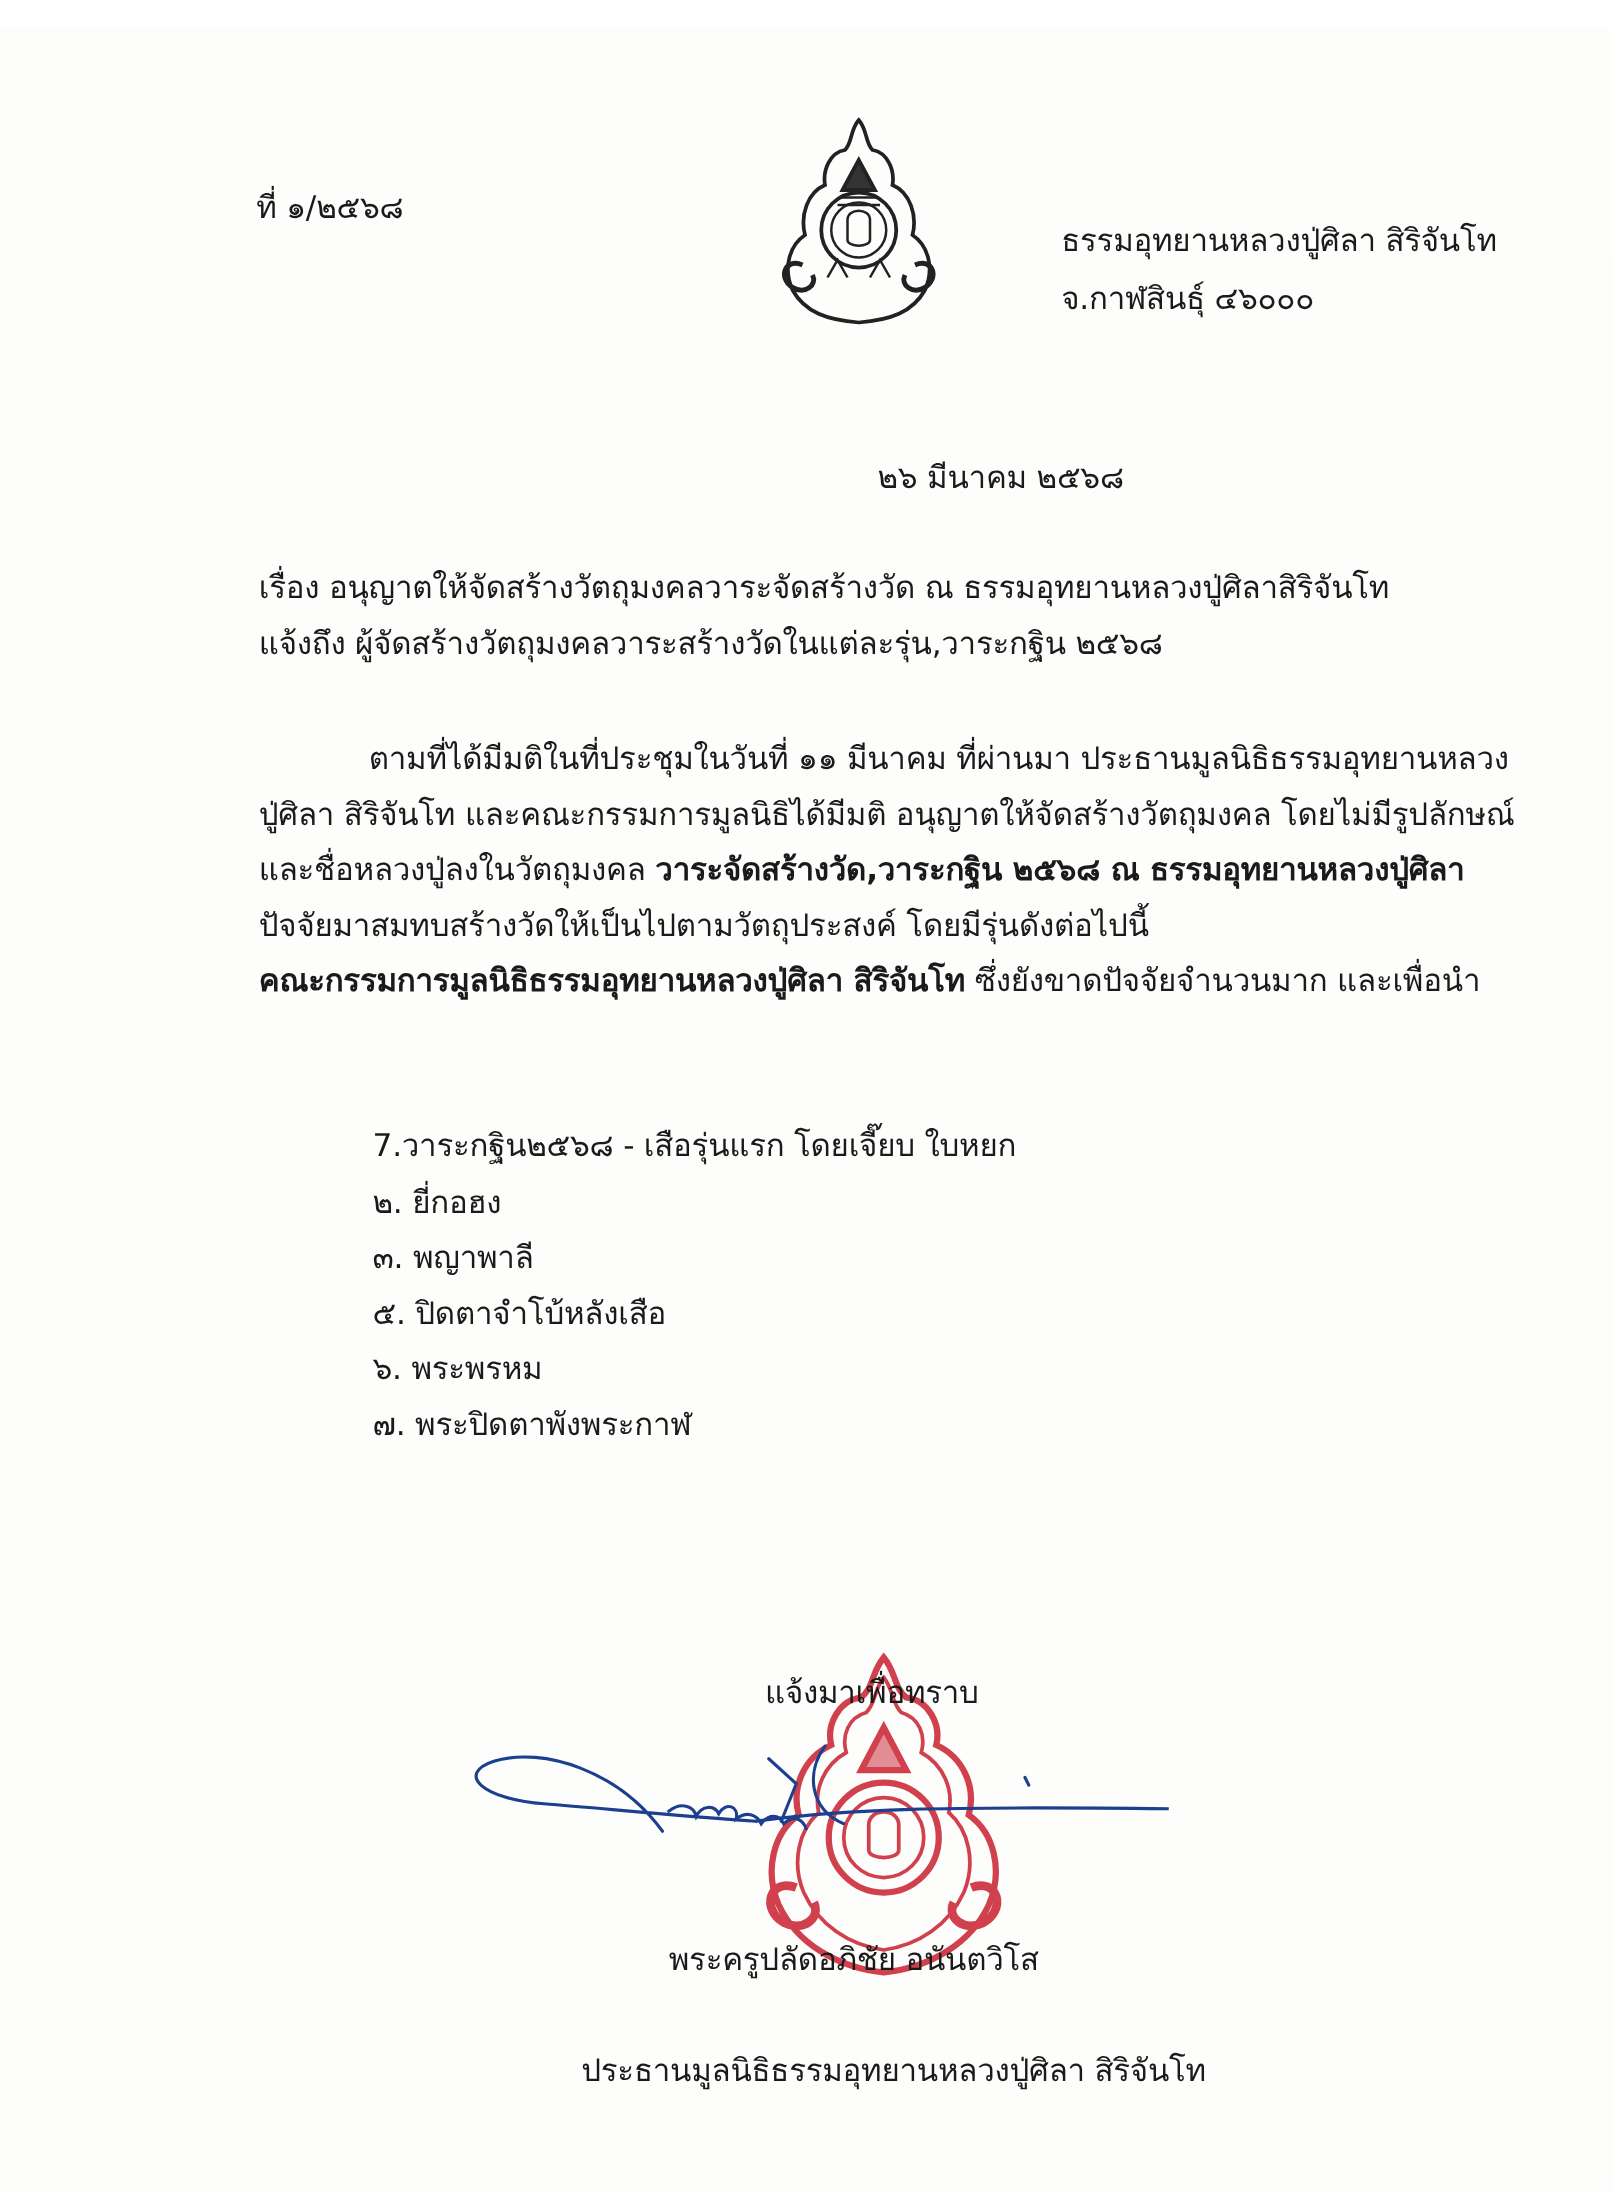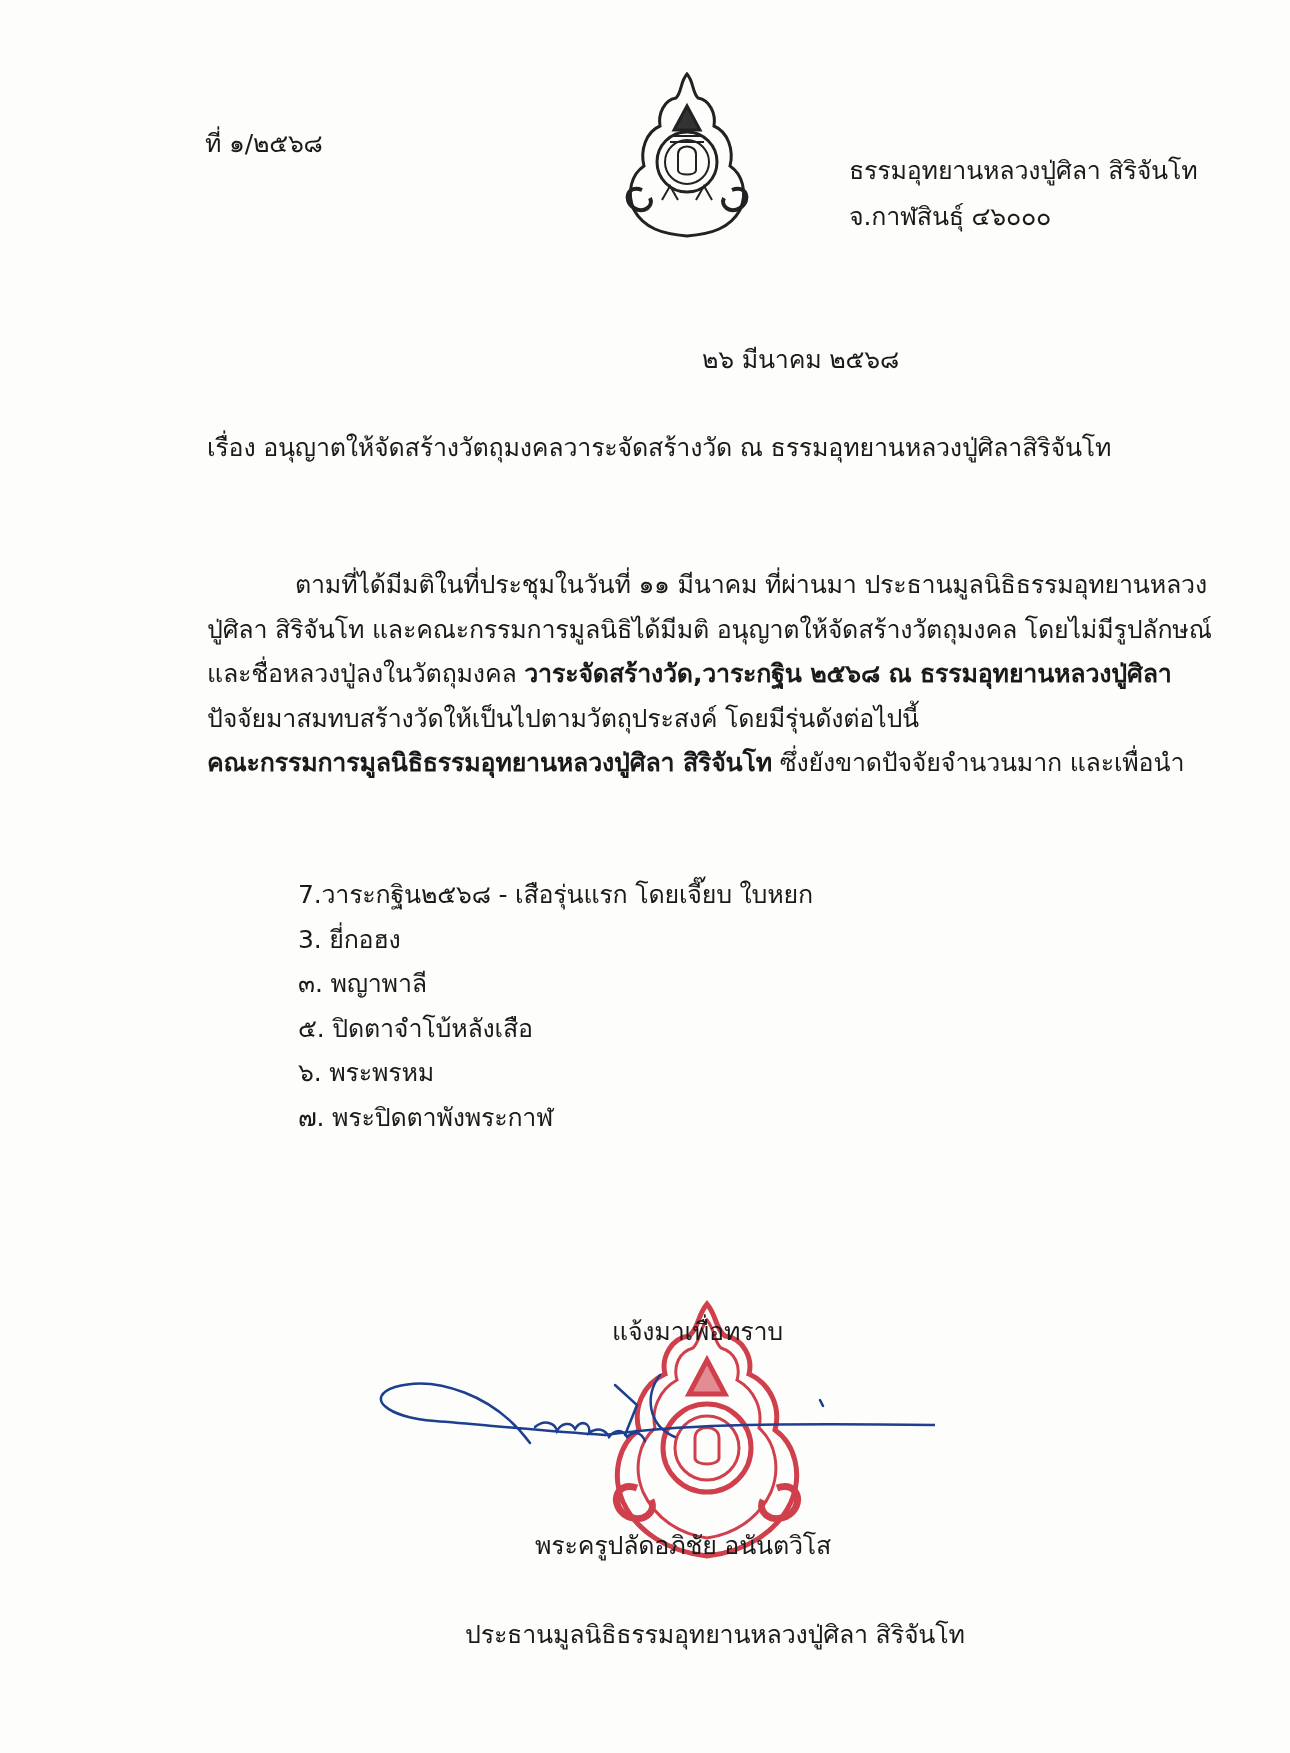--- a/index.html
+++ b/index.html
@@ -1,21 +1,21 @@
 <!DOCTYPE html>
 <html><head>
 <meta charset="utf-8">
 <style>
   html, body { margin: 0; padding: 0; background: #ffffff; }
   body {
     width: 1290px; height: 1753px; position: relative; overflow: hidden;
     font-family: "DejaVu Sans", "Liberation Sans", sans-serif;
     color: #1a1a1a;
   }
-  .page { position: absolute; inset: 0; background: #fdfdfc; }
+  .page { position: absolute; inset: 0; background: #fdfdfc; margin-top: 22px; }
   .abs { position: absolute; white-space: nowrap; }
   .t { font-size: 25px; line-height: 44px; letter-spacing: -0.2px; }
   .bold { font-weight: bold; }
 
   #doc-number { left: 205px; top: 122px; }
   #emblem-top { left: 612px; top: 70px; width: 150px; height: 170px; }
   #org-address { left: 849px; top: 148px; }
   #org-address div { line-height: 46px; }
   #doc-date { left: 702px; top: 338px; }
 
@@ -60,32 +60,33 @@
   </div>
 
   <div id="org-address" class="abs t">
     <div>ธรรมอุทยานหลวงปู่ศิลา สิริจันโท</div>
     <div>จ.กาฬสินธุ์ ๔๖๐๐๐</div>
   </div>
 
   <div id="doc-date" class="abs t">๒๖  มีนาคม  ๒๕๖๘</div>
 
   <div id="subject" class="abs t">เรื่อง  อนุญาตให้จัดสร้างวัตถุมงคลวาระจัดสร้างวัด ณ ธรรมอุทยานหลวงปู่ศิลาสิริจันโท</div>
+  <div id="recipient" class="abs t">แจ้งถึง ผู้จัดสร้างวัตถุมงคลวาระสร้างวัดในแต่ละรุ่น,วาระกฐิน ๒๕๖๘</div>
 
   <div id="body-para" class="abs t">
     <span class="line indent"><span>ตามที่ได้มีมติในที่ประชุมในวันที่  ๑๑ มีนาคม ที่ผ่านมา ประธานมูลนิธิธรรมอุทยานหลวง</span></span>
     <span class="line"><span>ปู่ศิลา สิริจันโท และคณะกรรมการมูลนิธิได้มีมติ อนุญาตให้จัดสร้างวัตถุมงคล โดยไม่มีรูปลักษณ์</span></span>
     <span class="line"><span>และชื่อหลวงปู่ลงในวัตถุมงคล </span><span class="bold">วาระจัดสร้างวัด,วาระกฐิน ๒๕๖๘ ณ ธรรมอุทยานหลวงปู่ศิลา</span></span>
     <span class="line"><span>ปัจจัยมาสมทบสร้างวัดให้เป็นไปตามวัตถุประสงค์ โดยมีรุ่นดังต่อไปนี้</span></span>
     <span class="line"><span class="bold">คณะกรรมการมูลนิธิธรรมอุทยานหลวงปู่ศิลา สิริจันโท</span><span> ซึ่งยังขาดปัจจัยจำนวนมาก และเพื่อนำ</span></span>
   </div>
 
   <div id="edition-list" class="abs t">
     <div class="item">7.วาระกฐิน๒๕๖๘ - เสือรุ่นแรก โดยเจี๊ยบ ใบหยก</div>
-    <div class="item">3. ยี่กอฮง</div>
+    <div class="item">๒. ยี่กอฮง</div>
     <div class="item">๓. พญาพาลี</div>
     <div class="item">๕. ปิดตาจำโบ้หลังเสือ</div>
     <div class="item">๖. พระพรหม</div>
     <div class="item">๗. พระปิดตาพังพระกาฬ</div>
   </div>
 
   <div id="closing" class="abs t stamp-over">แจ้งมาเพื่อทราบ</div>
 
   <div id="stamp" class="abs" style="z-index:2;">
     <svg width="245" height="265" viewBox="0 0 245 265">

